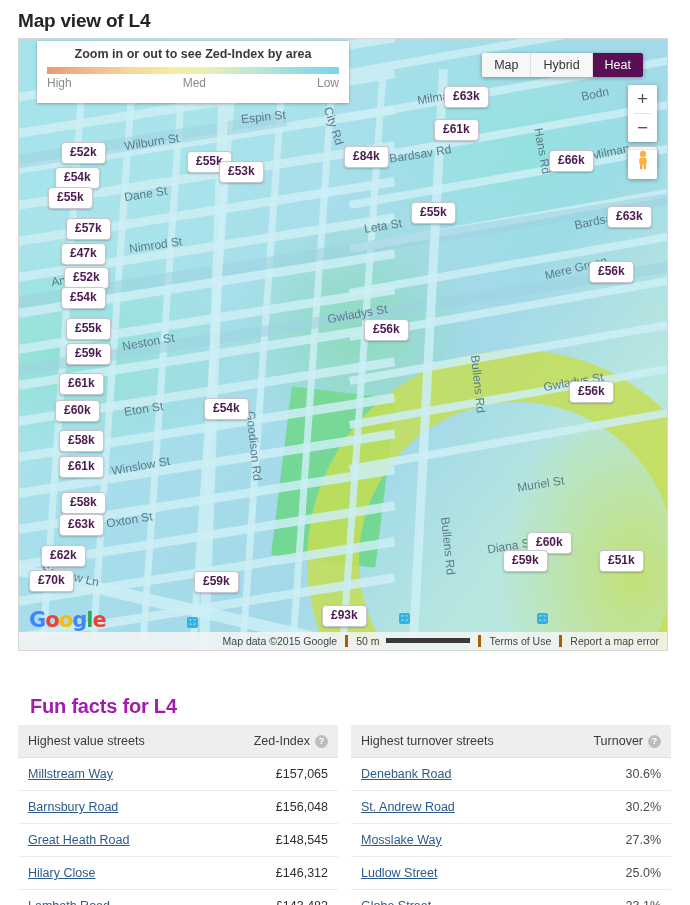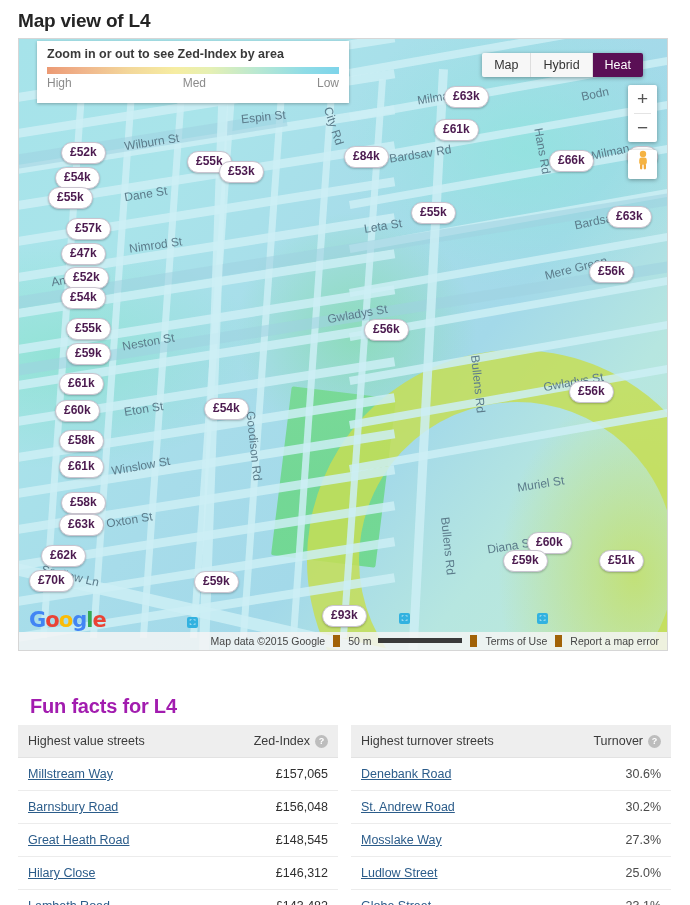--- a/index.html
+++ b/index.html
@@ -85,41 +85,41 @@
     color: #5b7b8a;
     white-space: nowrap;
     pointer-events: none;
   }
 
   
   .price-pin {
     position: absolute;
     background: #ffffff;
     border: 1px solid #c9c4cf;
-    border-radius: 11px;
+    border-radius: 4px;
     padding: 2px 8px 3px 8px;
     font-size: 12px;
     font-weight: bold;
     color: #4b1a4f;
     box-shadow: 0 1px 2px rgba(0,0,0,.22);
     white-space: nowrap;
     line-height: 15px;
   }
 
   
   .legend {
     position: absolute;
     left: 18px; top: 2px;
     width: 312px; height: 62px;
     background: #ffffff;
     box-shadow: 0 1px 3px rgba(0,0,0,.28);
     padding: 6px 10px 0 10px;
   }
   .legend-title {
-    text-align: left;
+    text-align: center;
     font-size: 12.5px;
     font-weight: bold;
     color: #3a3a3a;
     margin-bottom: 6px;
   }
   .legend-bar {
     height: 7px;
     width: 100%;
     background: linear-gradient(90deg,#ec9a74 0%, #f0b48b 12%, #f3d79a 28%, #f6eda2 44%, #e5f0b4 56%, #b9e8d2 72%, #8fdce6 88%, #7ed4ea 100%);
   }
@@ -207,21 +207,21 @@
     left: 0; right: 0; bottom: 0;
     height: 18px;
     background: rgba(245,245,245,.85);
     font-size: 10.5px;
     color: #444;
     display: flex;
     align-items: center;
     justify-content: flex-end;
     gap: 0;
   }
-  .attrib .cell { padding: 0 8px; border-left: 7px solid #a16207; white-space: nowrap; }
+  .attrib .cell { padding: 0 8px; border-left: 3px solid #a16207; white-space: nowrap; }
   .attrib .cell.first { border-left: none; }
   .scalebar {
     display: inline-block;
     width: 84px; height: 5px;
     border: 1px solid #3a3a3a;
     border-top: none;
     background: #3a3a3a;
     vertical-align: middle;
     margin-left: 4px;
     position: relative;

